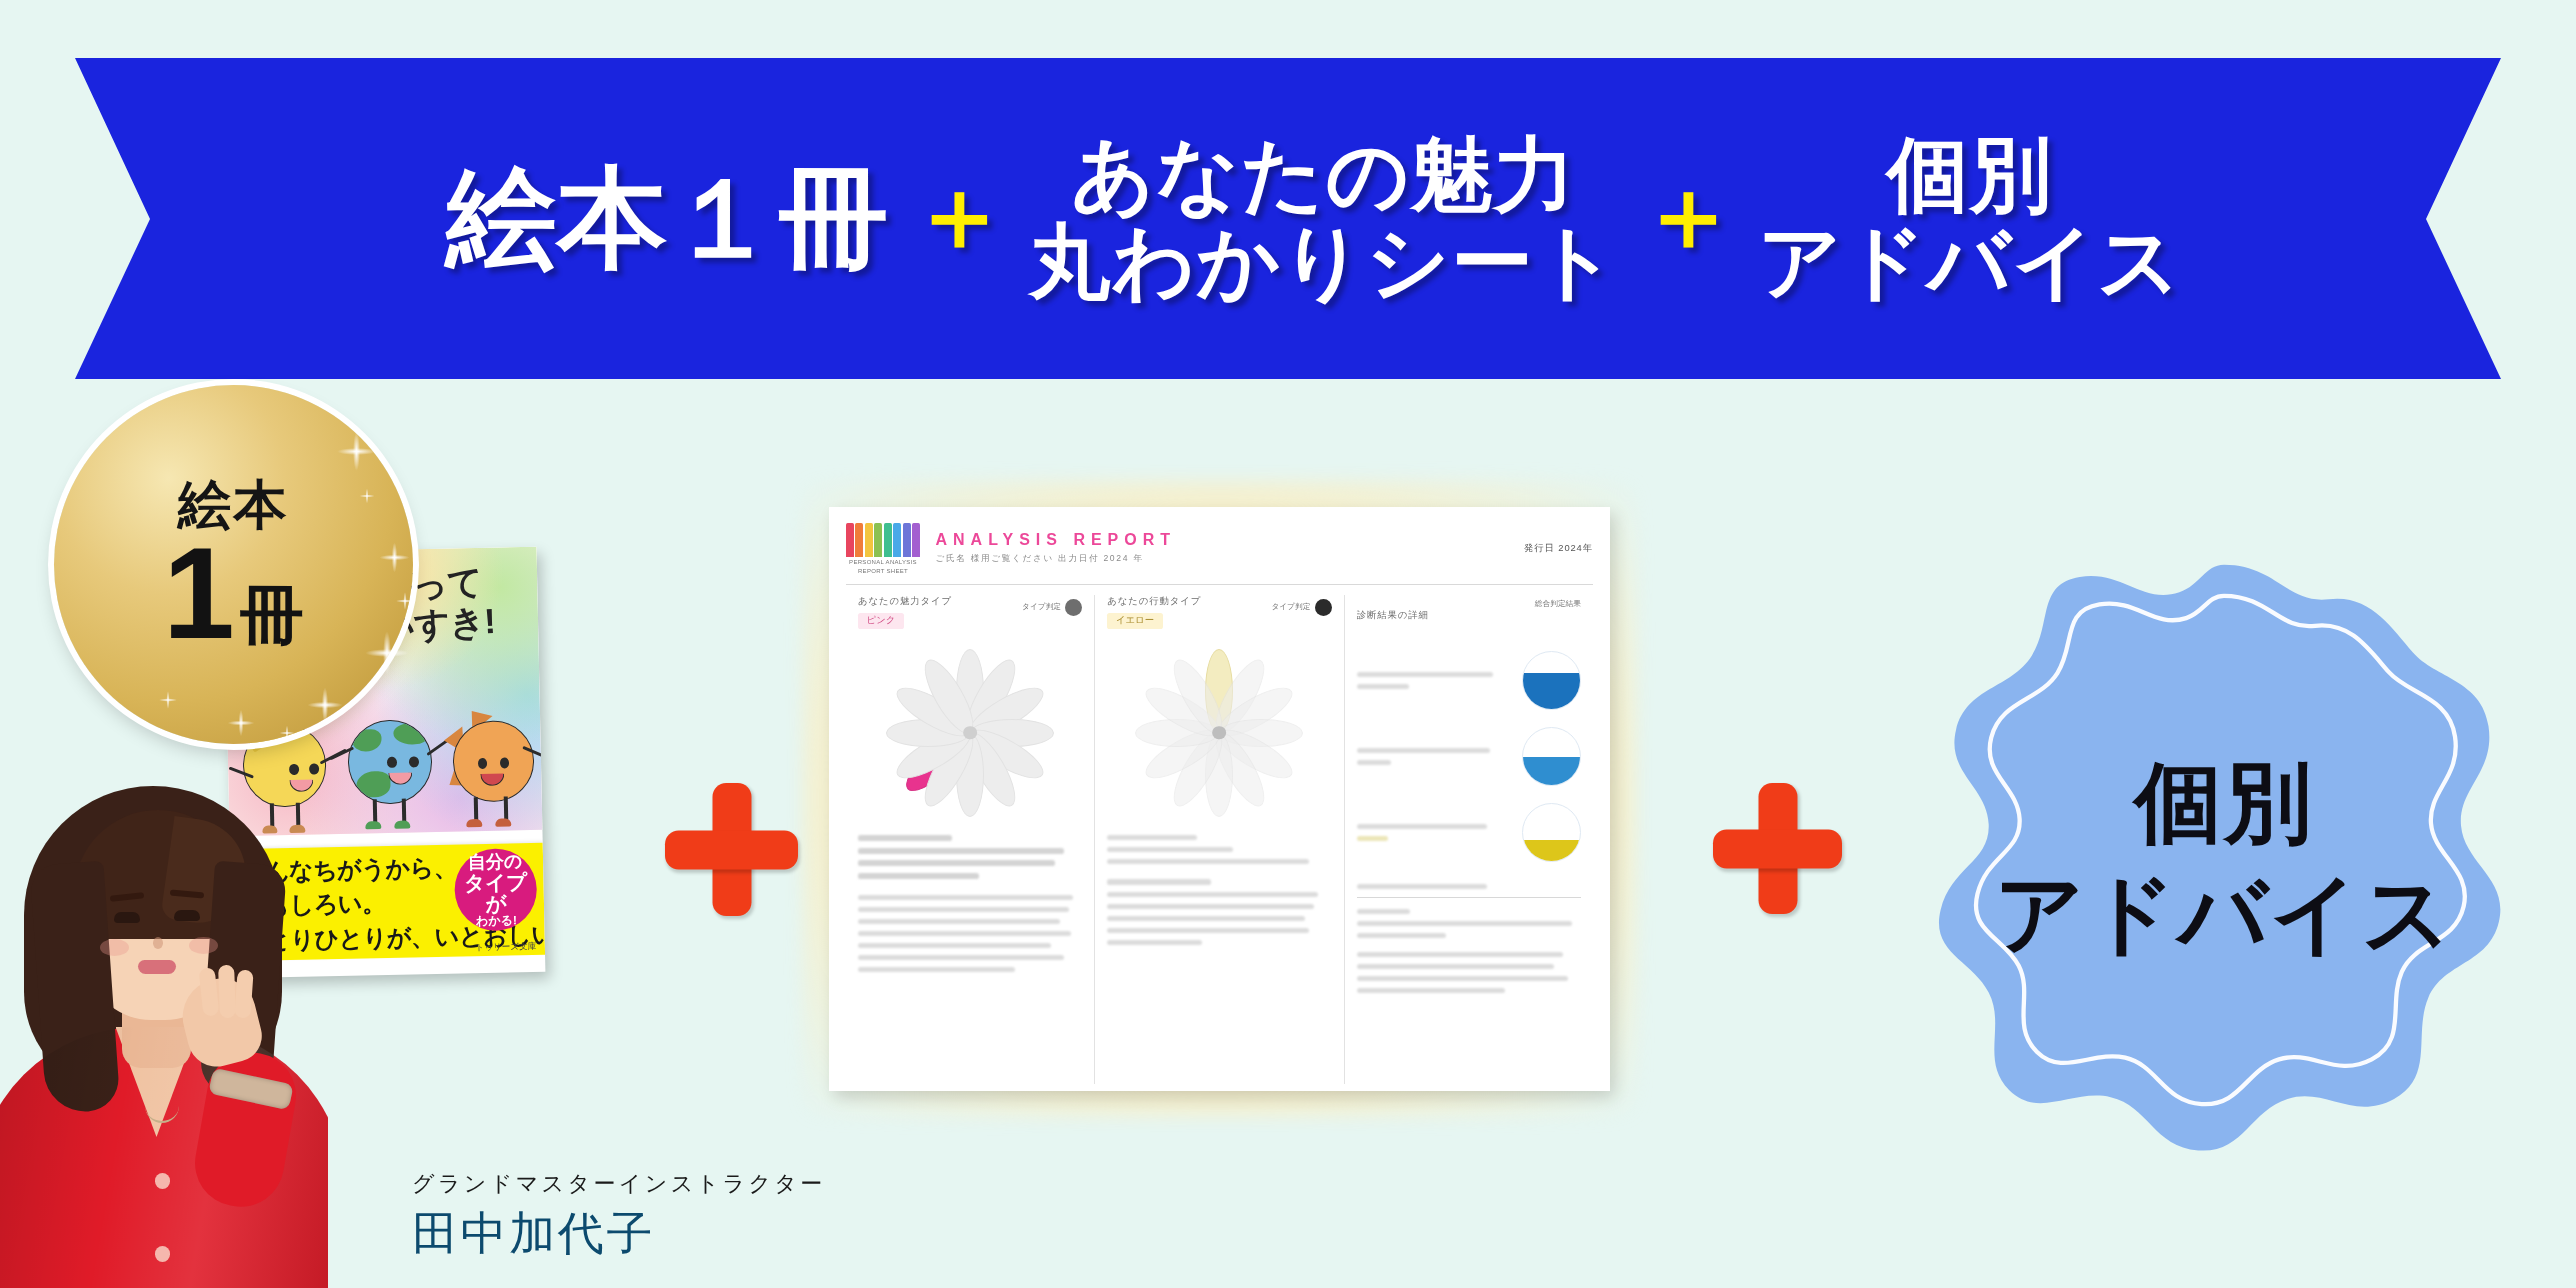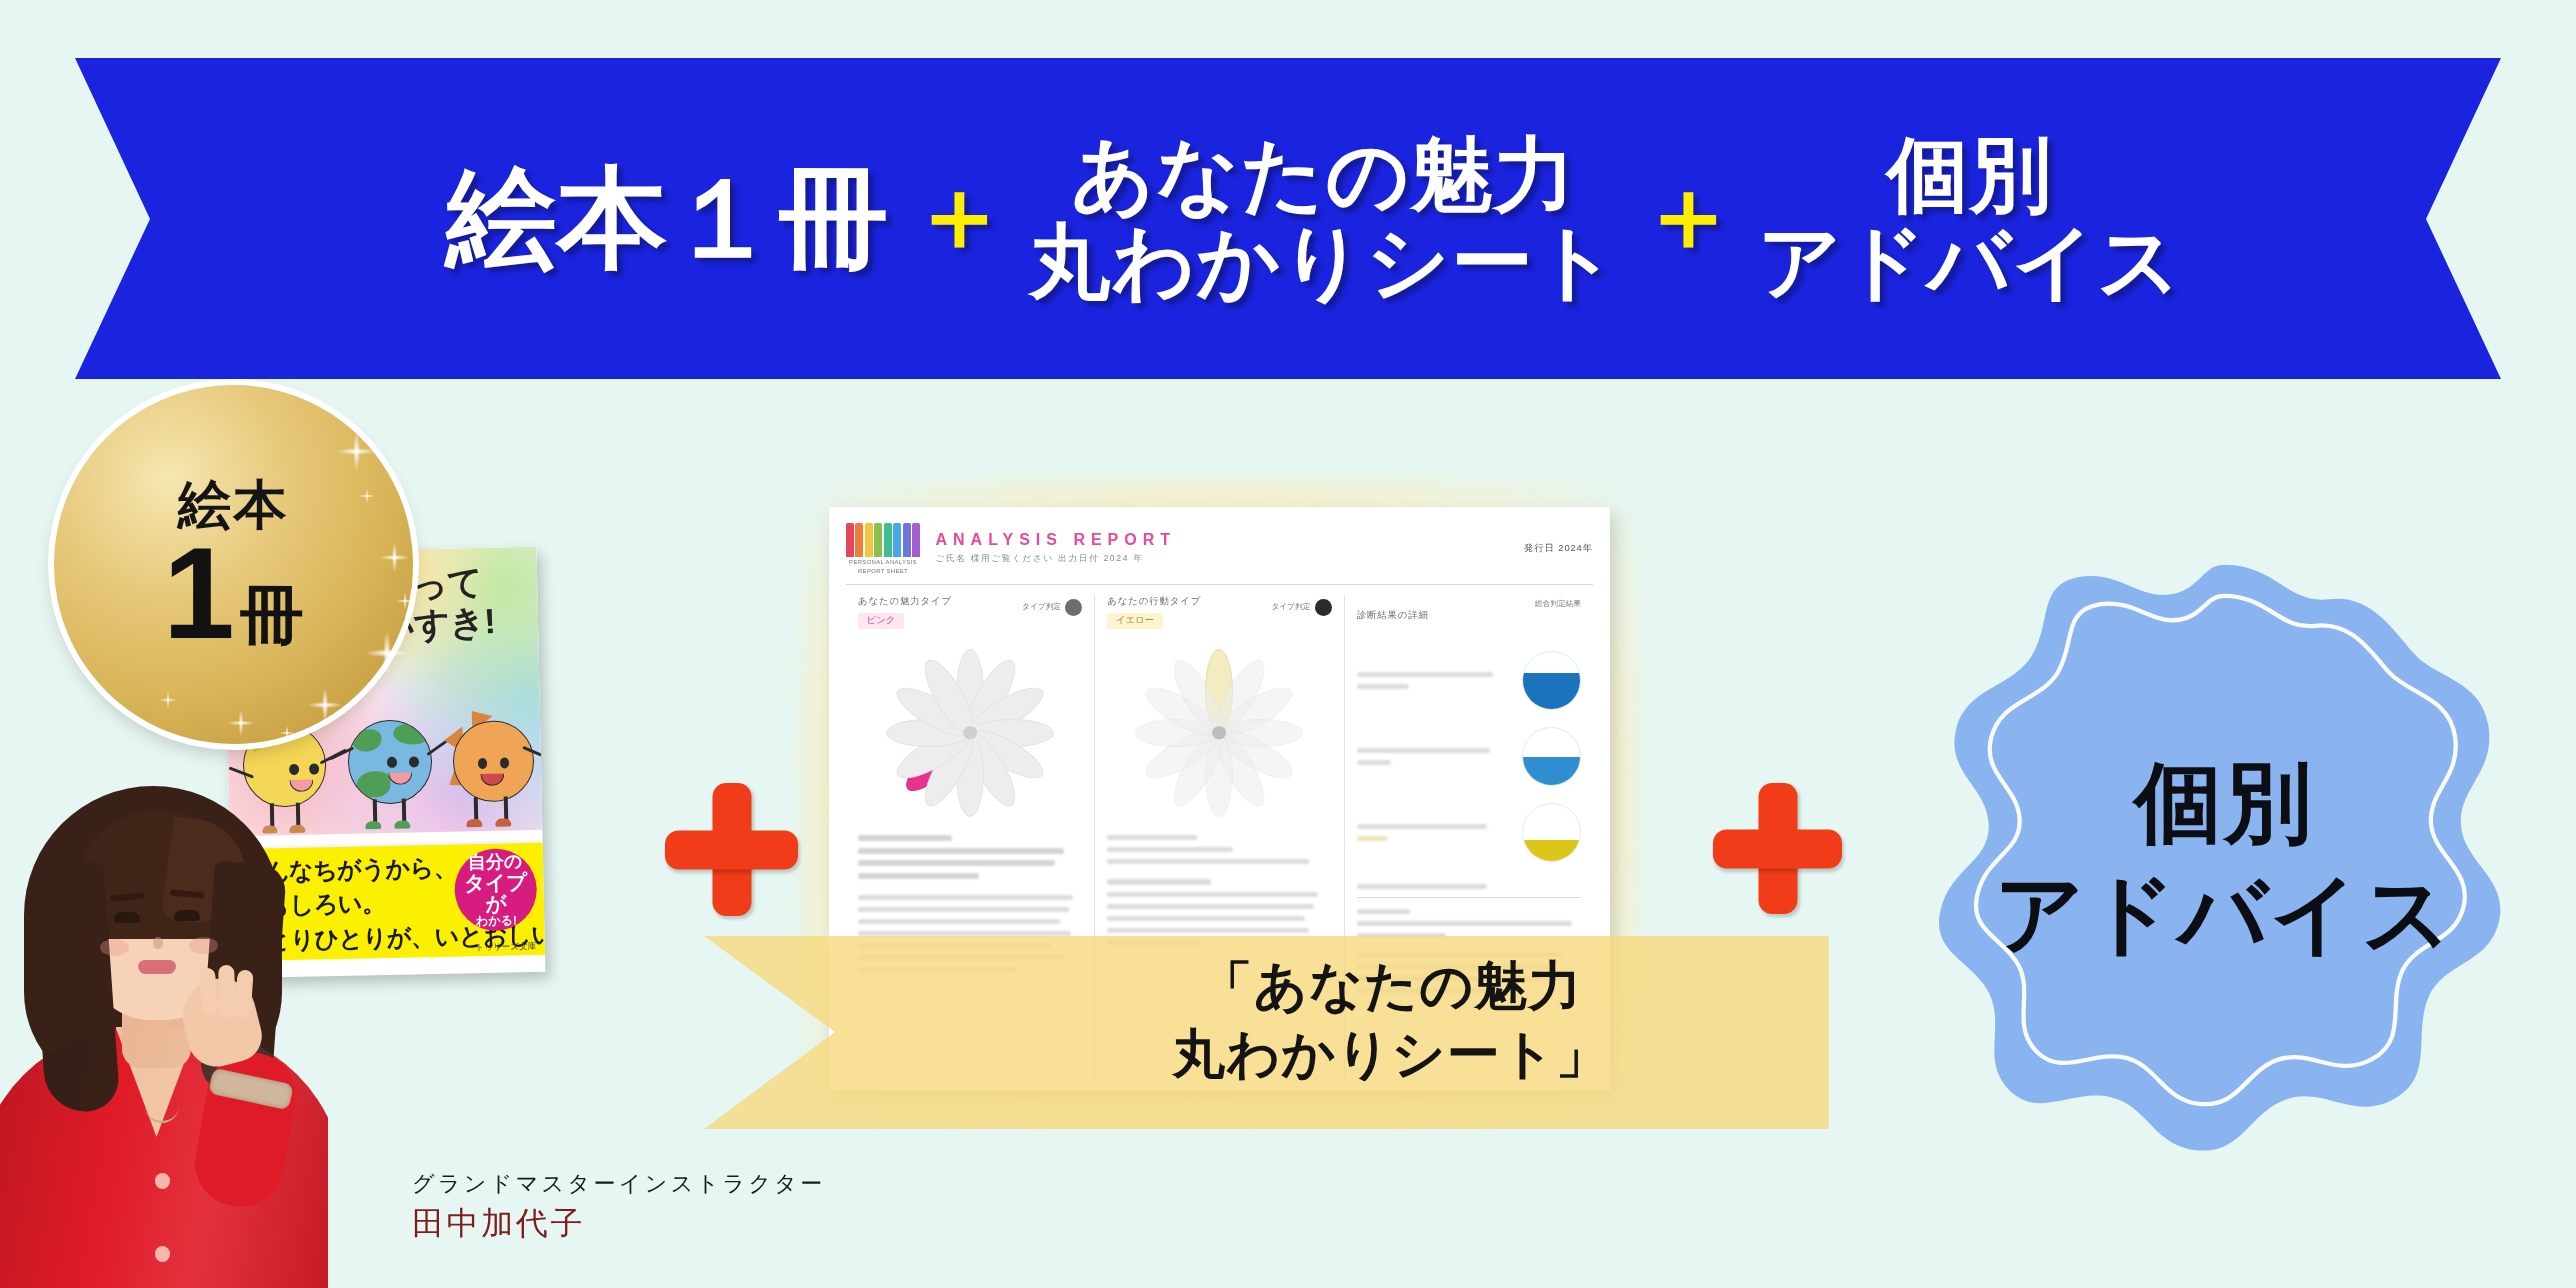--- a/index.html
+++ b/index.html
@@ -208,21 +208,21 @@
   .blue-badge svg{position:absolute;left:0;top:0;width:100%;height:100%;}
   .bb-text{
     position:absolute;left:0;top:0;width:100%;height:100%;
     display:flex;flex-direction:column;align-items:center;justify-content:center;
     font-size:88px;font-weight:bold;color:#0d0d14;line-height:1.26;letter-spacing:1.7px;
   }
 
   
   .caption{position:absolute;left:412px;top:1168px;z-index:10;}
   .cap-role{font-size:22px;color:#1a1a1a;letter-spacing:3.4px;line-height:1.45;}
-  .cap-name{font-size:32px;color:#7f1d1d;letter-spacing:2.6px;line-height:1.45;}
+  .cap-name{font-size:46px;color:#0c4a6e;letter-spacing:2.6px;line-height:1.45;}
 </style>
 </head>
 <body>
 
 <div class="stage">
 
   <div class="header-ribbon">
     <div class="hdr-inner">
       <div class="hdr-seg big">絵本１冊</div>
       <div class="hdr-plus">＋</div>
@@ -506,26 +506,20 @@
           <div class="blur-line sm" style="width:92%;margin-top:13.7px"></div>
           <div class="blur-line sm" style="width:88%"></div>
           <div class="blur-line sm" style="width:94%"></div>
           <div class="blur-line sm" style="width:66%"></div>
         </div>
       </div>
 
     </div>
   </div>
 
-  <div class="yribbon">
-    <div class="yr-text">
-      <div>「あなたの魅力</div>
-      <div>丸わかりシート」</div>
-    </div>
-  </div>
 
   <div class="plus" style="left:665px;top:783px;width:133px;height:133px;">
     <div class="bar v"></div>
       <div class="bar h"></div>
   </div>
   <div class="plus" style="left:1713px;top:783px;width:129px;height:131px;">
     <div class="bar v"></div>
       <div class="bar h"></div>
   </div>
 

